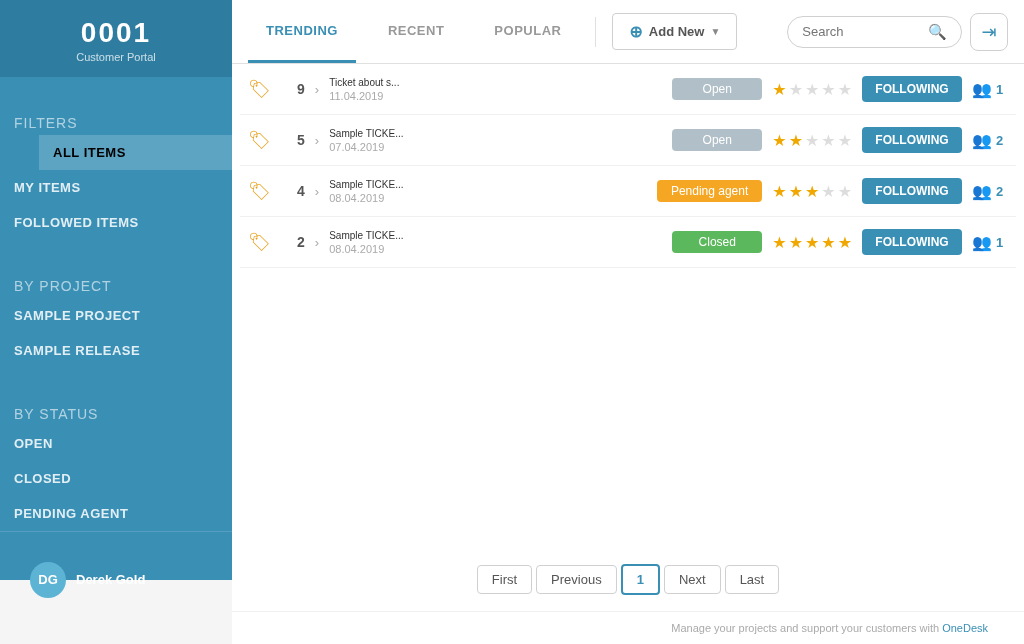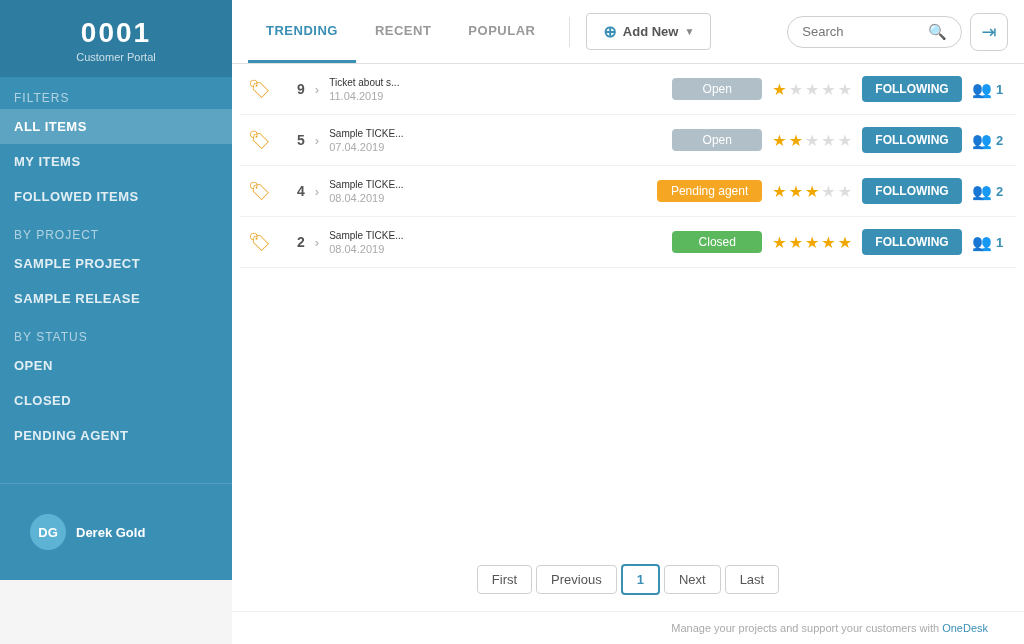--- a/index.html
+++ b/index.html
@@ -27,39 +27,41 @@
       letter-spacing: 2px;
       line-height: 1.1;
     }
     #sidebar-subtitle {
       font-size: 11px;
       color: rgba(255,255,255,0.75);
       margin-top: 2px;
     }
 
     .sidebar-section-label {
-      font-size: 12px;
+      font-size: 14px;
       color: rgba(255,255,255,0.6);
       text-transform: uppercase;
       padding: 14px 14px 4px 14px;
       letter-spacing: 1px;
+      margin-top: 24px;
     }
 
     .sidebar-item {
       padding: 10px 14px;
       font-size: 13px;
       font-weight: 700;
       text-transform: uppercase;
       color: rgba(255,255,255,0.85);
       cursor: pointer;
       letter-spacing: 0.5px;
     }
     .sidebar-item.active {
       background: rgba(255,255,255,0.18);
-      color: #ffffff;
+      color: #000000;
+      margin-left: 39px;
     }
 
     #sidebar-footer {
       margin-top: auto;
       padding: 30px;
       display: flex;
       align-items: center;
       gap: 10px;
       border-top: 1px solid rgba(255,255,255,0.15);
     }
@@ -99,21 +101,21 @@
       padding: 0 16px;
       height: 64px;
       border-bottom: 1px solid #e0e0e0;
       gap: 8px;
       background: white;
     }
 
     #tabs {
       display: flex;
       height: 100%;
-      gap: 1px;
+      gap: 14px;
     }
     .tab {
       padding: 0 18px;
       height: 100%;
       display: flex;
       align-items: center;
       font-size: 13px;
       font-weight: 600;
       color: #999;
       cursor: pointer;

